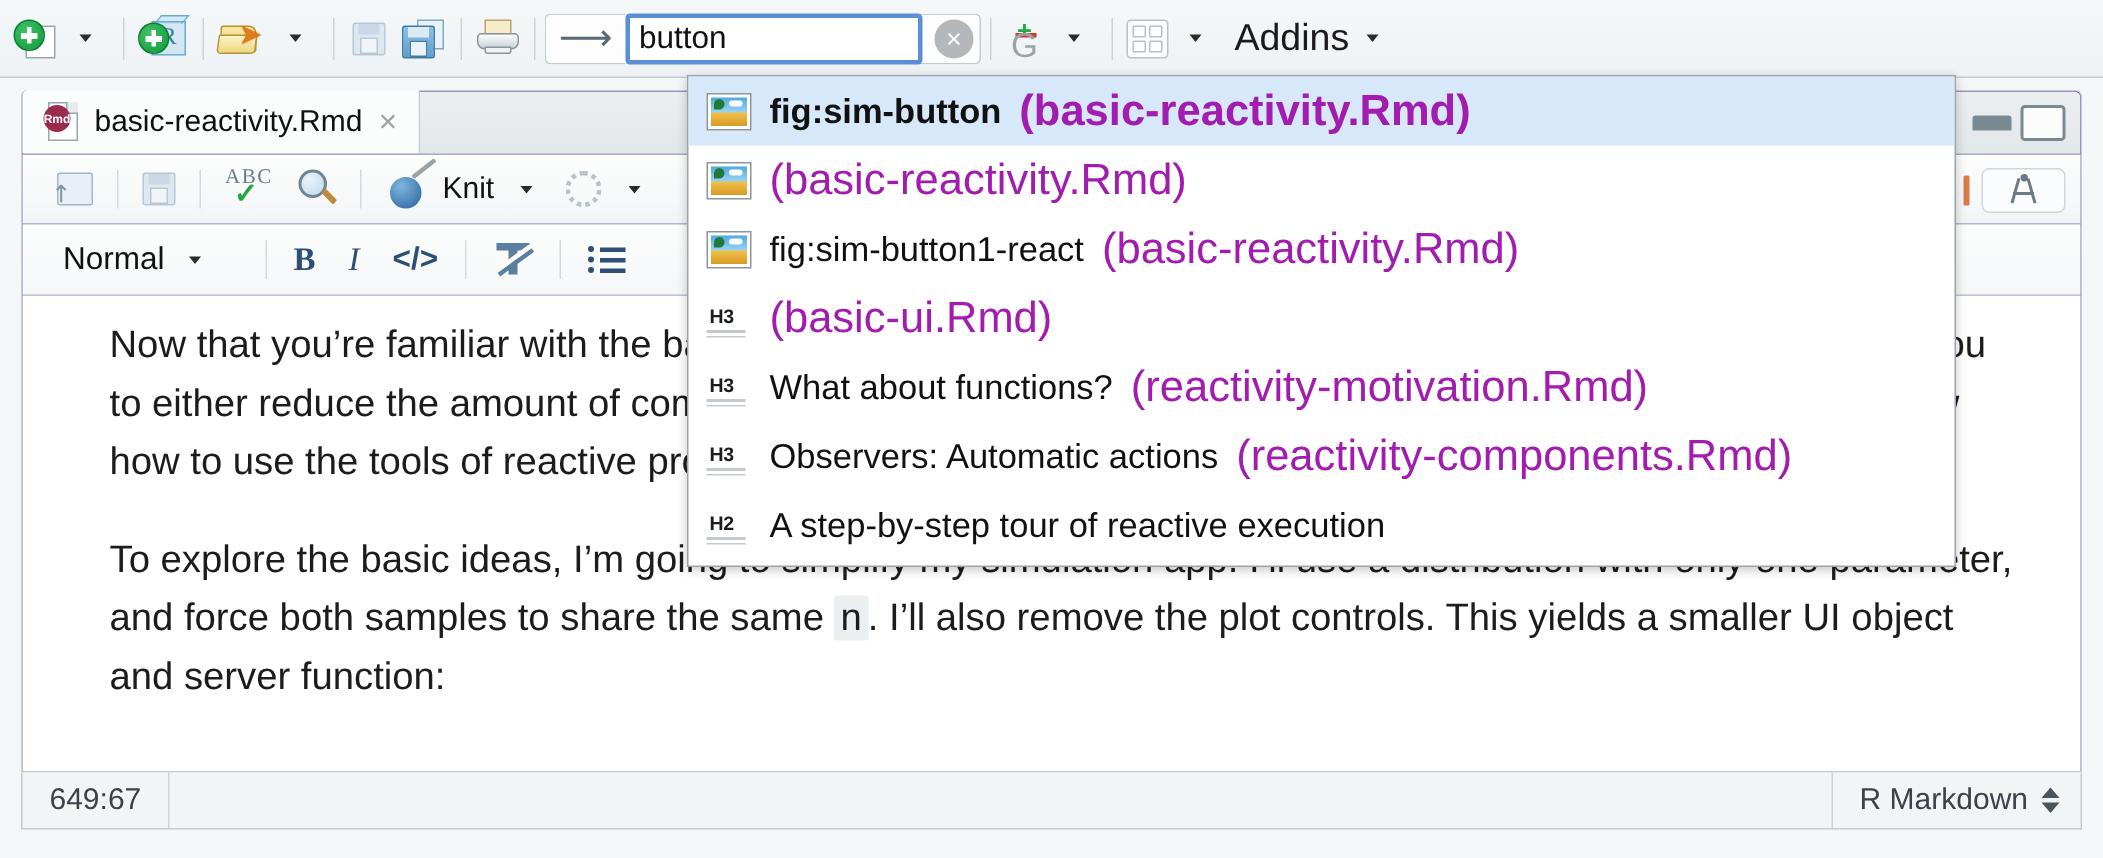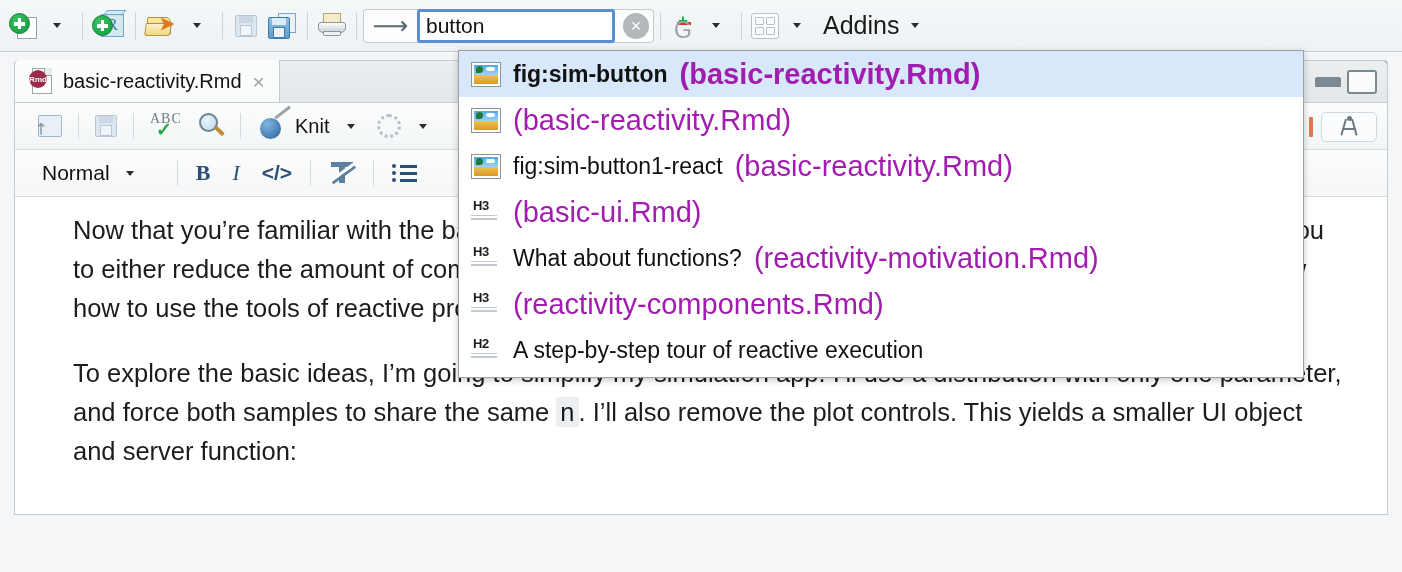--- a/index.html
+++ b/index.html
@@ -419,21 +419,21 @@
   }
   .ico-image .tree {
     position:absolute; left:4px; top:3px; width:7px; height:7px;
     background:#1f7a3a; border-radius: 50% 50% 50% 0;
   }
 
   
   .ico-head {
     position: relative; width: 30px; height: 26px; flex: none;
     display: flex; flex-direction: column; align-items: flex-start;
-    justify-content: flex-start;
+    justify-content: flex-end;
   }
   .ico-head .hl {
     font-size: 13px; font-weight: bold; color: #1c1c1c; line-height: 1.05;
     letter-spacing: -0.3px; font-family: "Liberation Sans", sans-serif;
     padding-left: 2px;
   }
   .ico-head .ln { width: 26px; height: 1.5px; background: #c3c9ce; margin-top: 2px; }
 </style>
 </head>
 <body>
@@ -663,20 +663,30 @@
     </div>
 
     <div class="doc">
       <p>Now that you’re familiar with the basics of reactivity, I’ll discuss some more advanced techniques that allow you to either reduce the amount of computation needed or precisely control when code is executed. Here I’ll show how to use the tools of reactive programming, and explain a little about their underlying implementations.</p>
       <p>
         <span>To explore the basic ideas, I’m going to simplify my simulation app. I’ll use a distribution with only one parameter, and force both samples to share the same </span><span class="inline-code">n</span><span>. I’ll also remove the plot controls. This yields a smaller UI object and server function:</span>
       </p>
     </div>
   </div>
 
+  <div class="statusbar">
+    <div class="status-cell">649:67</div>
+    <div class="status-right">
+      <span>R Markdown</span>
+      <span class="updown">
+        <span class="u"></span>
+          <span class="d"></span>
+      </span>
+    </div>
+  </div>
 
   <div class="popup">
     <div id="popup-rows">
         <div class="popup-row selected">
           <span class="ico-image">
             <span class="sky"></span>
             <span class="cloud"></span>
             <span class="sand"></span>
             <span class="tree"></span>
           </span>
@@ -718,20 +728,21 @@
           </span>
           <span class="row-label">What about functions?</span>
           <span class="row-file">(reactivity-motivation.Rmd)</span>
         </div>
         <div class="popup-row">
           <span class="ico-head">
             <span class="hl">H3</span>
             <span class="ln"></span>
             <span class="ln"></span>
           </span>
+          <span class="row-label">Observers: Automatic actions</span>
           <span class="row-file">(reactivity-components.Rmd)</span>
         </div>
         <div class="popup-row">
           <span class="ico-head">
             <span class="hl">H2</span>
             <span class="ln"></span>
             <span class="ln"></span>
           </span>
           <span class="row-label">A step-by-step tour of reactive execution</span>
         </div>

